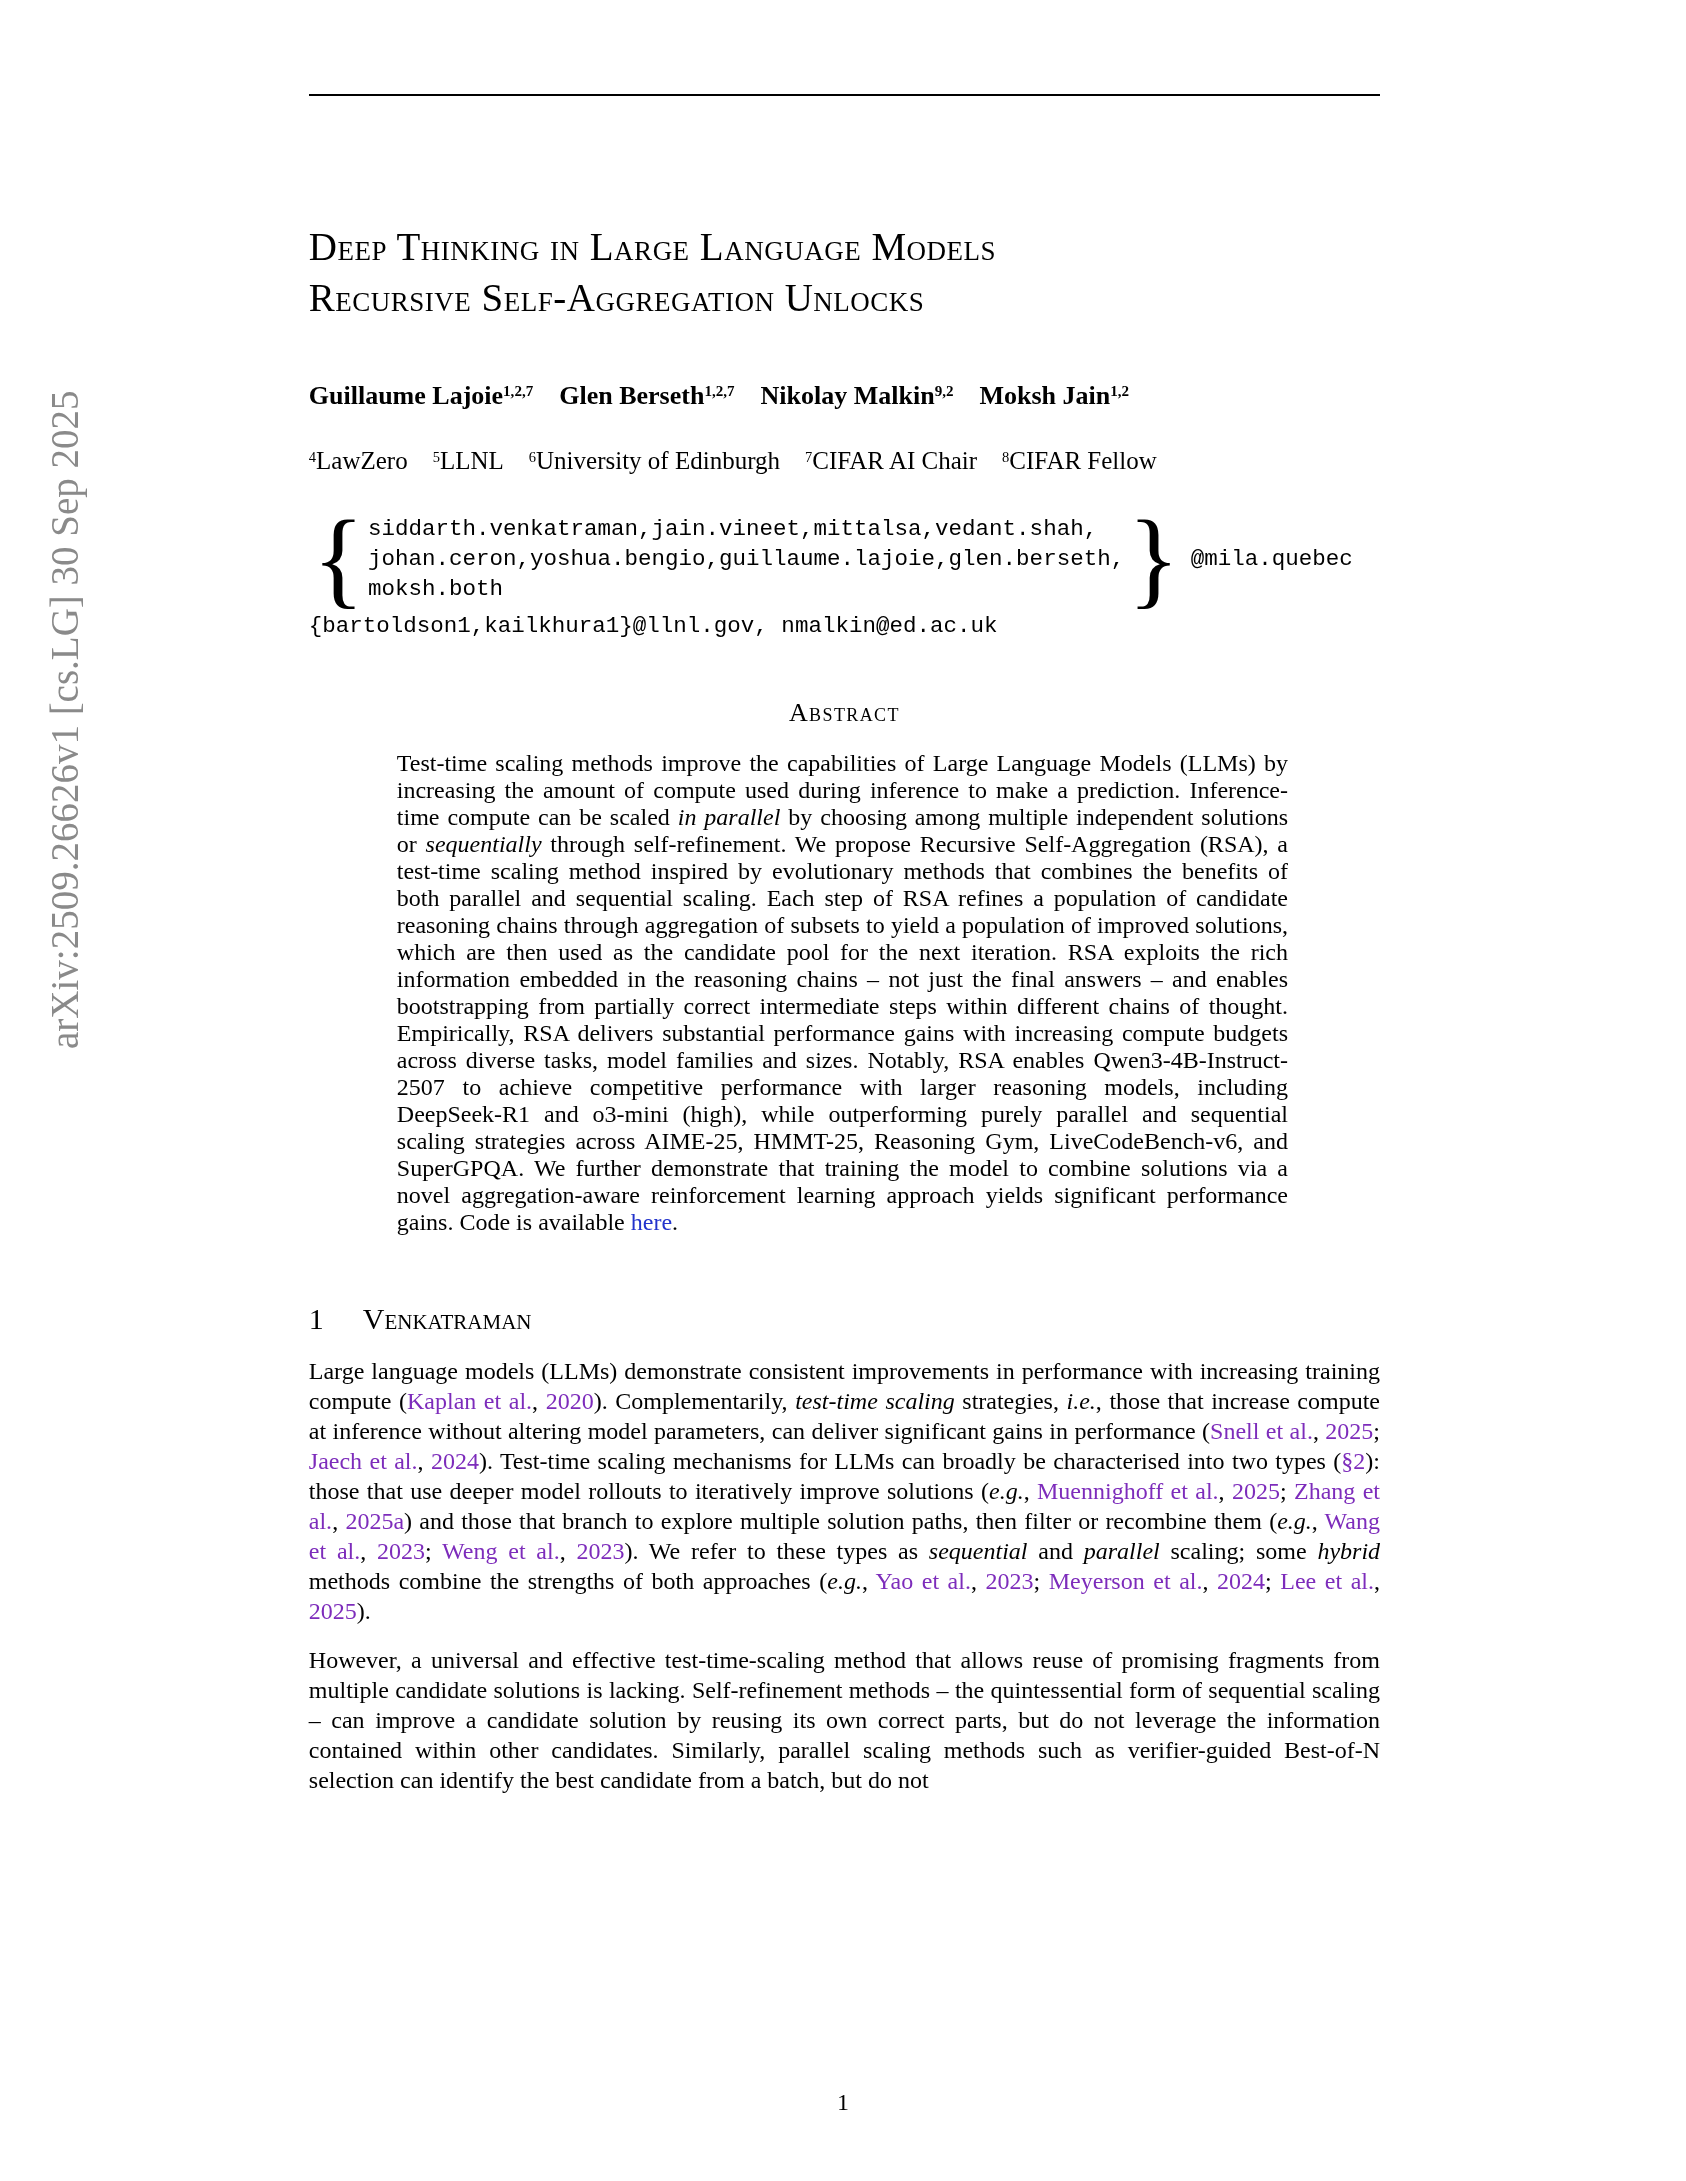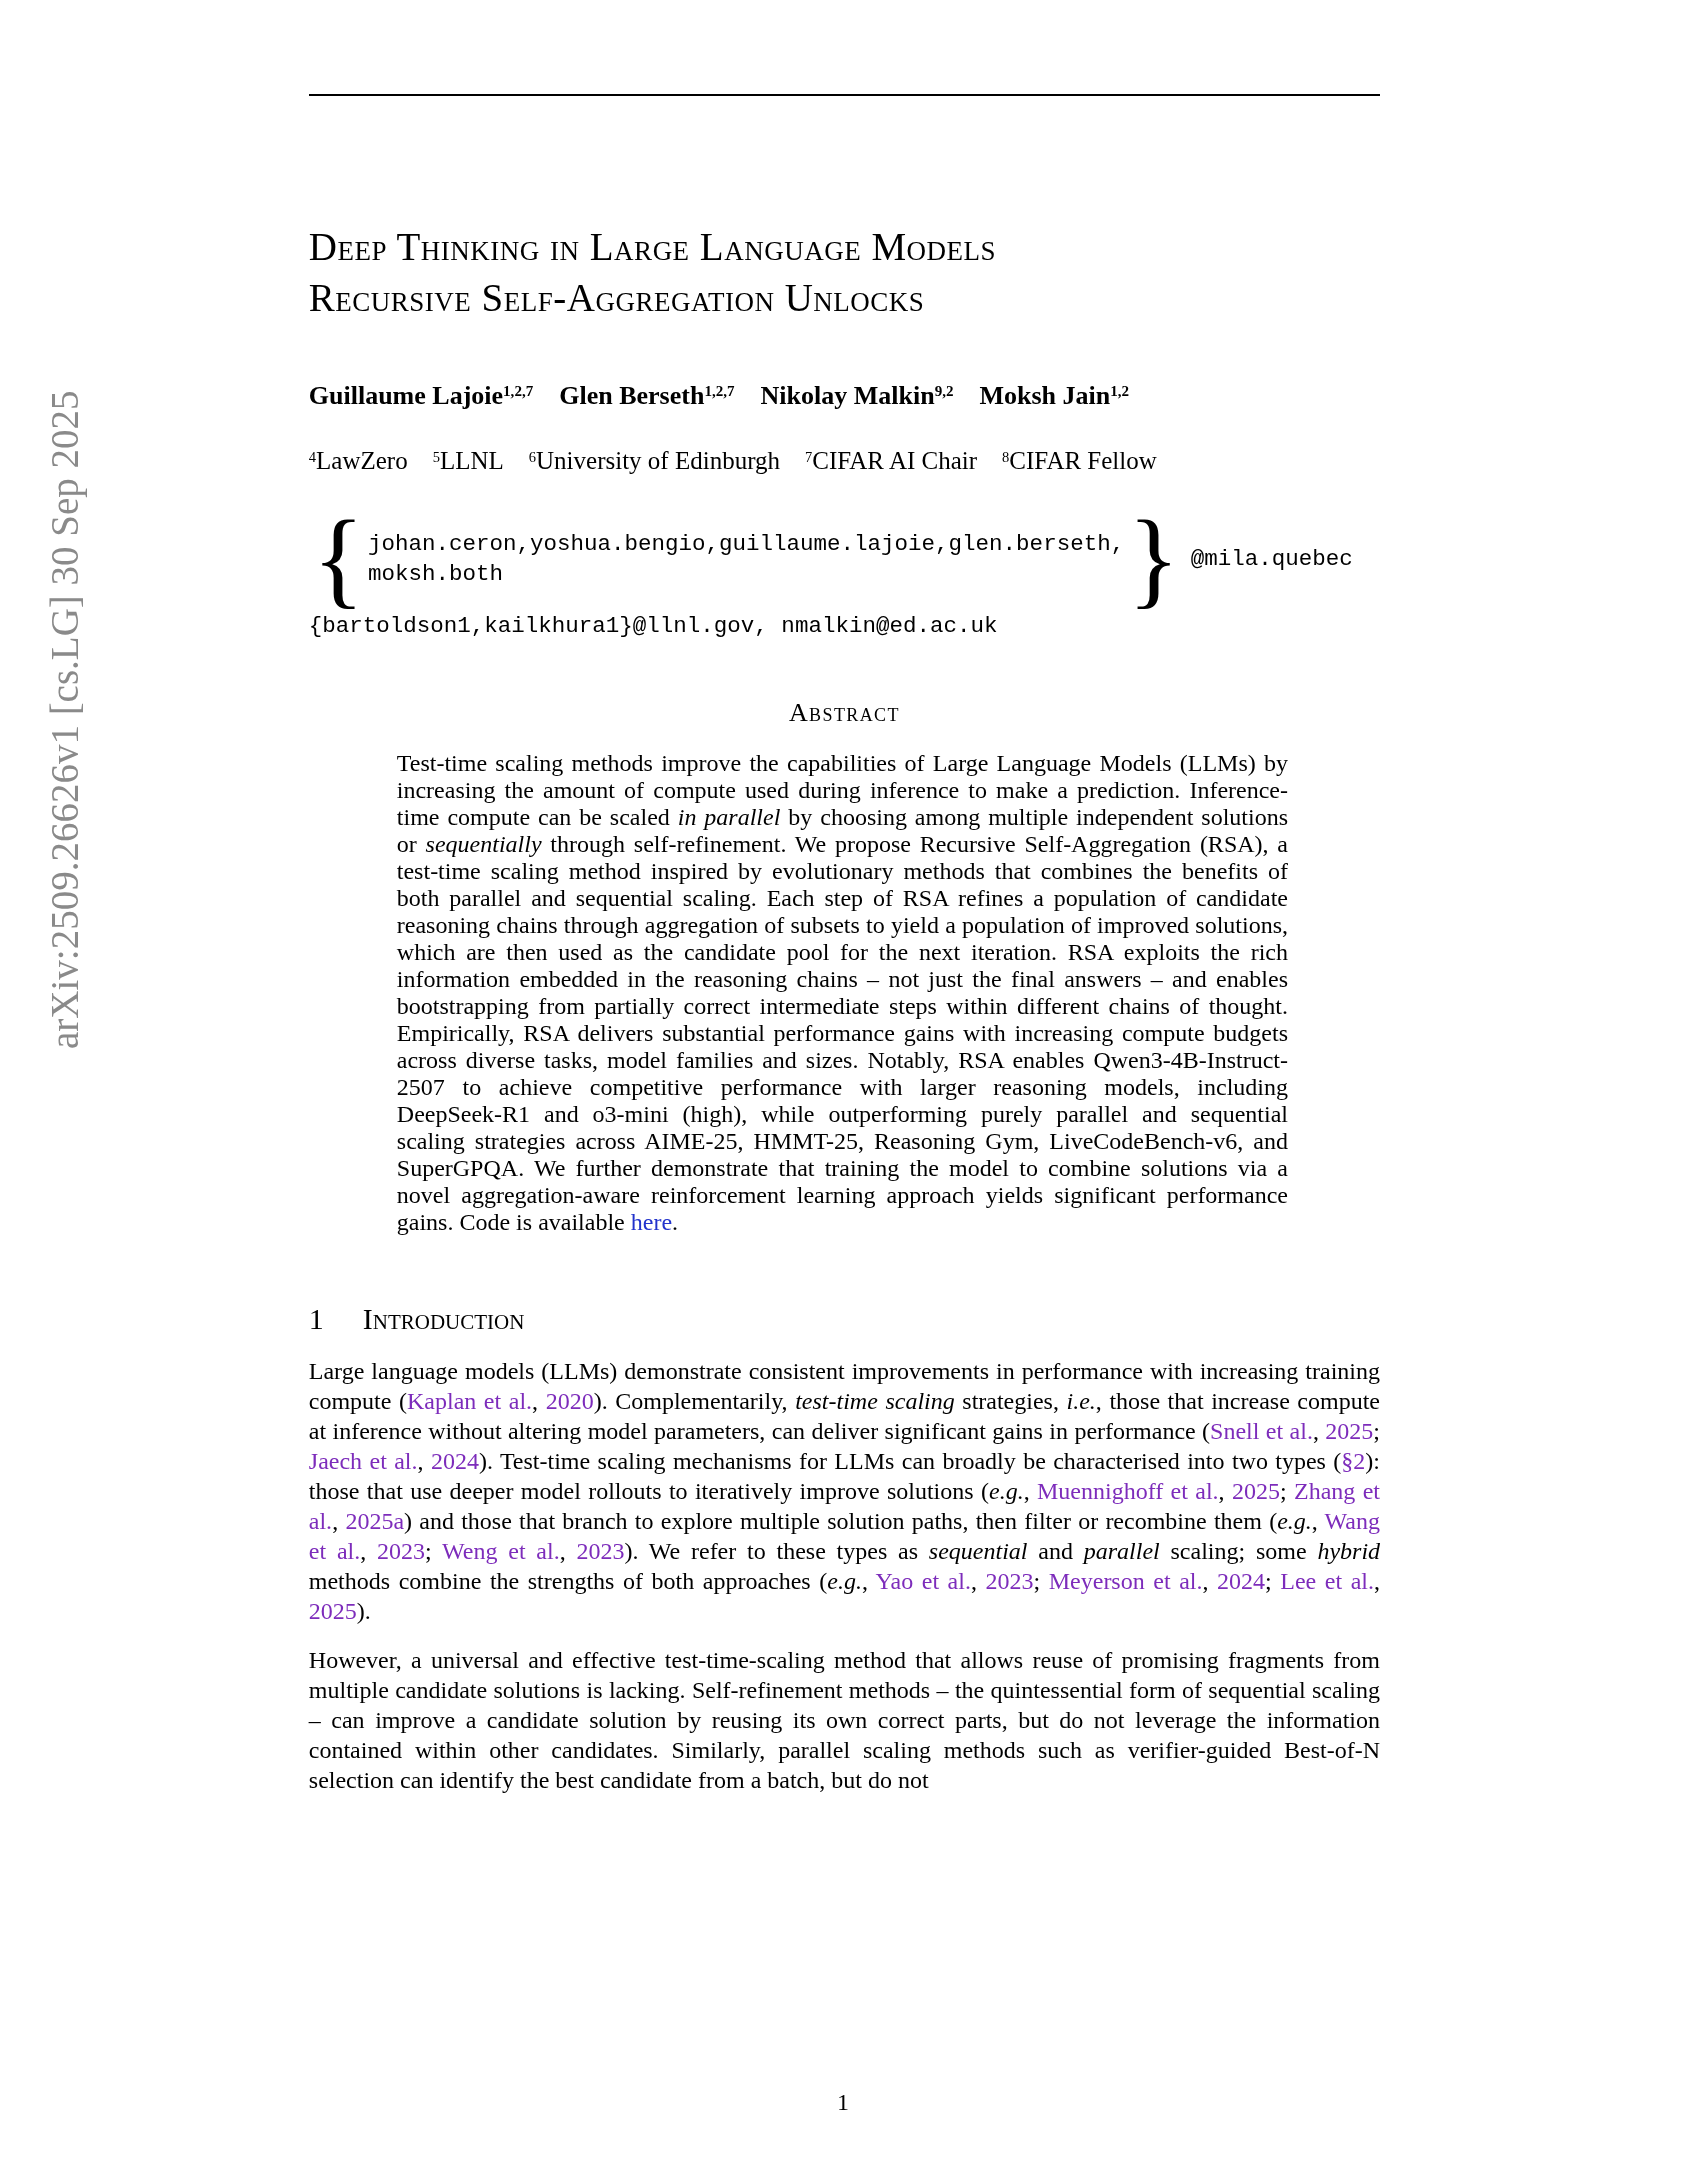--- a/index.html
+++ b/index.html
@@ -73,34 +73,35 @@
     </div>
 
     <div class="affils">
       <div><span class="seg-sup">4</span><span>LawZero</span><span> </span><span class="seg-sup">5</span><span>LLNL</span><span> </span><span class="seg-sup">6</span><span>University of Edinburgh</span><span> </span><span class="seg-sup">7</span><span>CIFAR AI Chair</span><span> </span><span class="seg-sup">8</span><span>CIFAR Fellow</span></div>
     </div>
 
     <div class="emails">
       <div class="email-group">
         <span class="brace">{</span>
         <div class="email-lines">
+          <div>siddarth.venkatraman,jain.vineet,mittalsa,vedant.shah,</div>
           <div>johan.ceron,yoshua.bengio,guillaume.lajoie,glen.berseth,</div>
           <div>moksh.both</div>
         </div>
         <span class="brace">}</span>
         <span class="email-domain">@mila.quebec</span>
       </div>
       <div class="email-second">{bartoldson1,kailkhura1}@llnl.gov, nmalkin@ed.ac.uk</div>
     </div>
 
     <div class="abstract-head">Abstract</div>
     <div class="abstract-body"><span>Test-time scaling methods improve the capabilities of Large Language Models (LLMs) by increasing the amount of compute used during inference to make a prediction. Inference-time compute can be scaled </span><span class="seg-i">in parallel</span><span> by choosing among multiple independent solutions or </span><span class="seg-i">sequentially</span><span> through self-refinement. We propose Recursive Self-Aggregation (RSA), a test-time scaling method inspired by evolutionary methods that combines the benefits of both parallel and sequential scaling. Each step of RSA refines a population of candidate reasoning chains through aggregation of subsets to yield a population of improved solutions, which are then used as the candidate pool for the next iteration. RSA exploits the rich information embedded in the reasoning chains – not just the final answers – and enables bootstrapping from partially correct intermediate steps within different chains of thought. Empirically, RSA delivers substantial performance gains with increasing compute budgets across diverse tasks, model families and sizes. Notably, RSA enables Qwen3-4B-Instruct-2507 to achieve competitive performance with larger reasoning models, including DeepSeek-R1 and o3-mini (high), while outperforming purely parallel and sequential scaling strategies across AIME-25, HMMT-25, Reasoning Gym, LiveCodeBench-v6, and SuperGPQA. We further demonstrate that training the model to combine solutions via a novel aggregation-aware reinforcement learning approach yields significant performance gains. Code is available </span><span class="seg-link">here</span><span>.</span></div>
 
     <div class="section-head">
-      <span class="sec-num">1</span><span class="sec-title">Introduction</span>
+      <span class="sec-num">1</span><span class="sec-title">Venkatraman</span>
     </div>
 
     <p class="para"><span>Large language models (LLMs) demonstrate consistent improvements in performance with increasing training compute (</span><span class="seg-cite">Kaplan et al.</span><span>, </span><span class="seg-cite">2020</span><span>).  Complementarily, </span><span class="seg-i">test-time scaling</span><span> strategies, </span><span class="seg-i">i.e.</span><span>, those that increase compute at inference without altering model parameters, can deliver significant gains in performance (</span><span class="seg-cite">Snell et al.</span><span>, </span><span class="seg-cite">2025</span><span>; </span><span class="seg-cite">Jaech et al.</span><span>, </span><span class="seg-cite">2024</span><span>).  Test-time scaling mechanisms for LLMs can broadly be characterised into two types (</span><span class="seg-cite">§2</span><span>): those that use deeper model rollouts to iteratively improve solutions (</span><span class="seg-i">e.g.</span><span>, </span><span class="seg-cite">Muennighoff et al.</span><span>, </span><span class="seg-cite">2025</span><span>; </span><span class="seg-cite">Zhang et al.</span><span>, </span><span class="seg-cite">2025a</span><span>) and those that branch to explore multiple solution paths, then filter or recombine them (</span><span class="seg-i">e.g.</span><span>, </span><span class="seg-cite">Wang et al.</span><span>, </span><span class="seg-cite">2023</span><span>; </span><span class="seg-cite">Weng et al.</span><span>, </span><span class="seg-cite">2023</span><span>). We refer to these types as </span><span class="seg-i">sequential</span><span> and </span><span class="seg-i">parallel</span><span> scaling; some </span><span class="seg-i">hybrid</span><span> methods combine the strengths of both approaches (</span><span class="seg-i">e.g.</span><span>, </span><span class="seg-cite">Yao et al.</span><span>, </span><span class="seg-cite">2023</span><span>; </span><span class="seg-cite">Meyerson et al.</span><span>, </span><span class="seg-cite">2024</span><span>; </span><span class="seg-cite">Lee et al.</span><span>, </span><span class="seg-cite">2025</span><span>).</span></p>
     <p class="para"><span>However, a universal and effective test-time-scaling method that allows reuse of promising fragments from multiple candidate solutions is lacking.  Self-refinement methods – the quintessential form of sequential scaling – can improve a candidate solution by reusing its own correct parts, but do not leverage the information contained within other candidates. Similarly, parallel scaling methods such as verifier-guided Best-of-N selection can identify the best candidate from a batch, but do not</span></p>
 
   </div>
 
   <div class="pagenum">1</div>
 
 </div>

